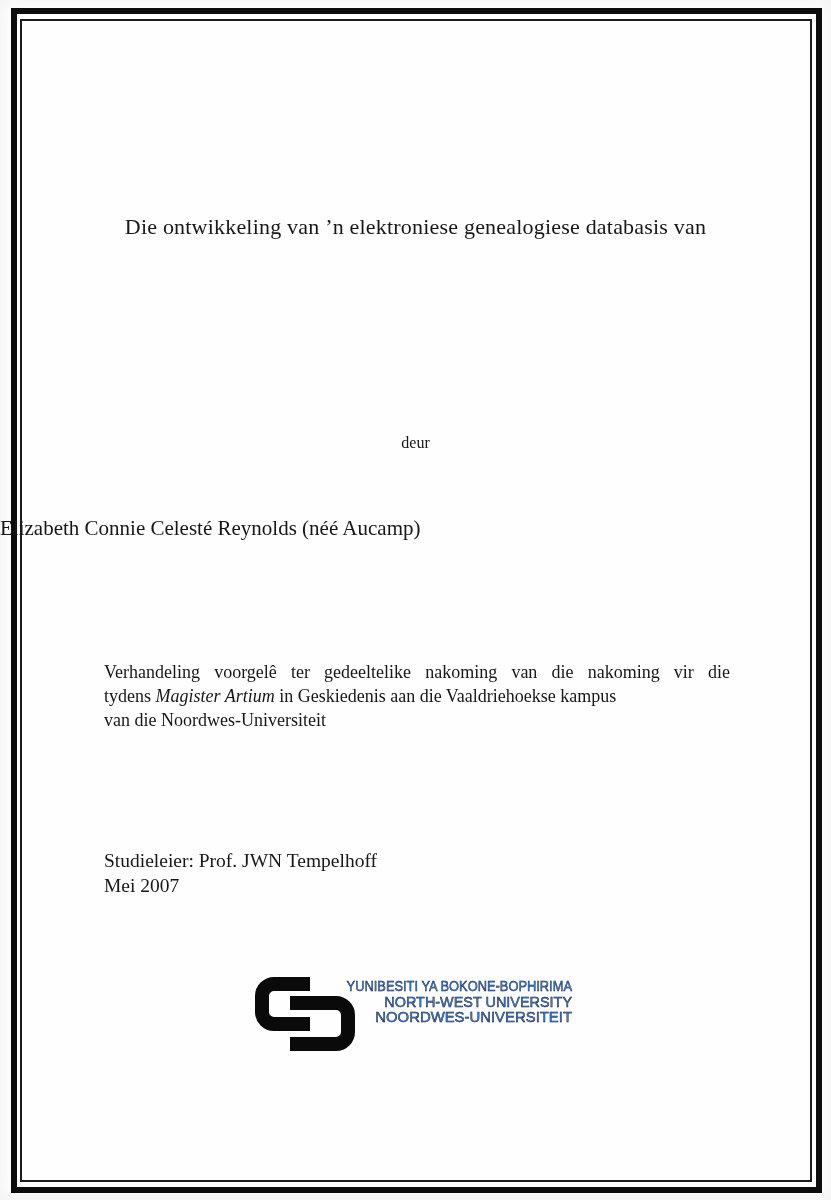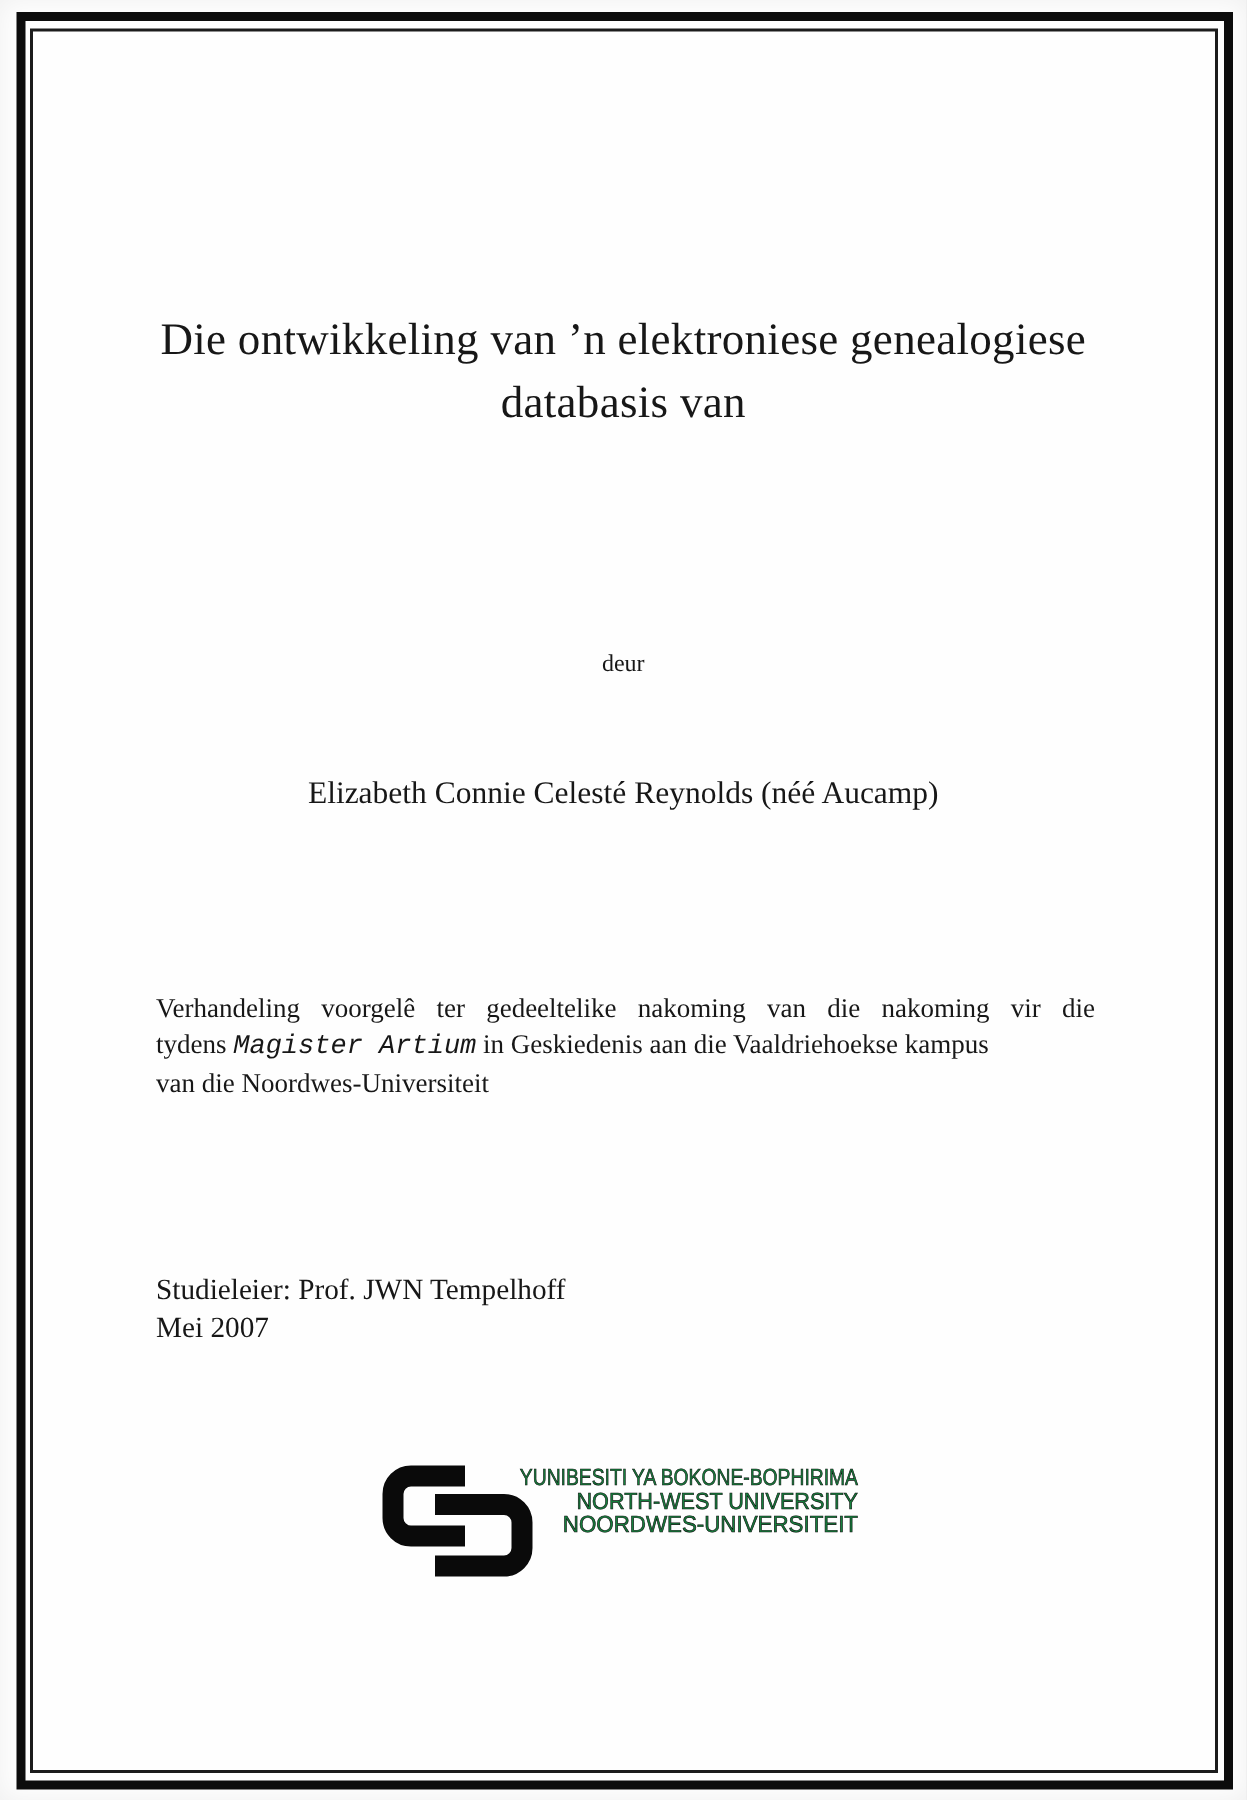--- a/index.html
+++ b/index.html
@@ -19,54 +19,54 @@
     pointer-events:none;
   }
   .inner-frame{
     position:absolute;left:20px;top:19px;right:19px;bottom:18px;
     border:2px solid #1c1c1c;
     pointer-events:none;
   }
   .title{
     position:absolute;left:60px;right:60px;top:206px;
     text-align:center;
-    font-size:30px;line-height:42px;
+    font-size:22px;line-height:42px;
     letter-spacing:0.2px;
   }
   .byline{
     position:absolute;left:0;right:0;top:434px;
     text-align:center;
     font-size:16px;
   }
   .author{
     position:absolute;left:0;right:0;top:516px;
-    text-align:center;
+    text-align:left;
     font-size:21px;
   }
   .statement{
     position:absolute;left:104px;width:626px;top:660px;
     font-size:18px;line-height:24px;
   }
   .statement .justified{
     text-align:justify;
     text-align-last:justify;
   }
-  .statement em{font-style:italic;font-family:Liberation Mono, monospace;}
+  .statement em{font-style:italic;}
   .supervisor-block{
     position:absolute;left:104px;top:848px;
     font-size:19.5px;line-height:25px;
   }
   .logo-mark{
     position:absolute;left:253px;top:969px;width:103px;height:83px;
   }
   .logo-text{
     position:absolute;left:272px;top:978px;width:300px;
     font-family:"Liberation Sans", sans-serif;
     font-size:15.5px;line-height:15.6px;
-    color:#15803d;
+    color:#3b82f6;
     -webkit-text-stroke:0.45px #111;
     text-align:right;
     white-space:nowrap;
   }
   .logo-text .lt{transform-origin:100% 50%;}
   .logo-text .lt1{transform:scaleX(0.83);}
   .logo-text .lt2{transform:scaleX(0.93);}
   .logo-text .lt3{transform:scaleX(0.96);}
   
   .scan-edge{

